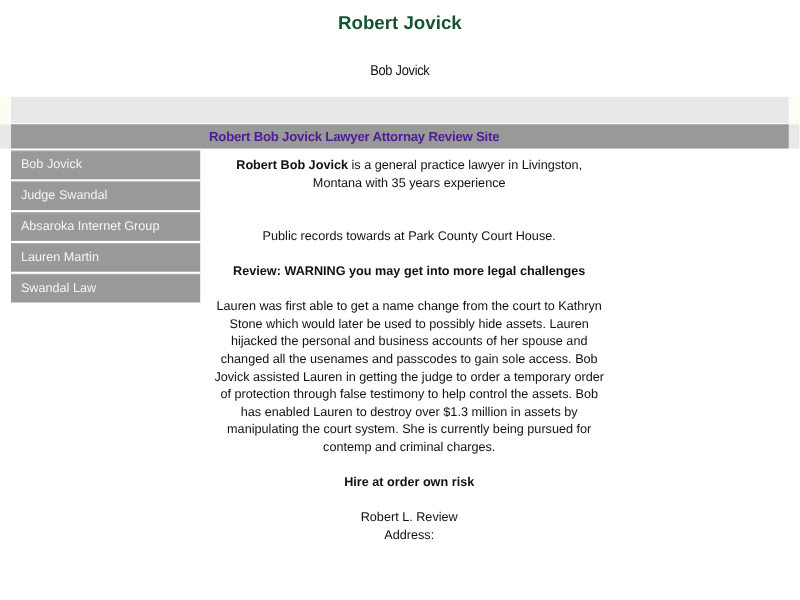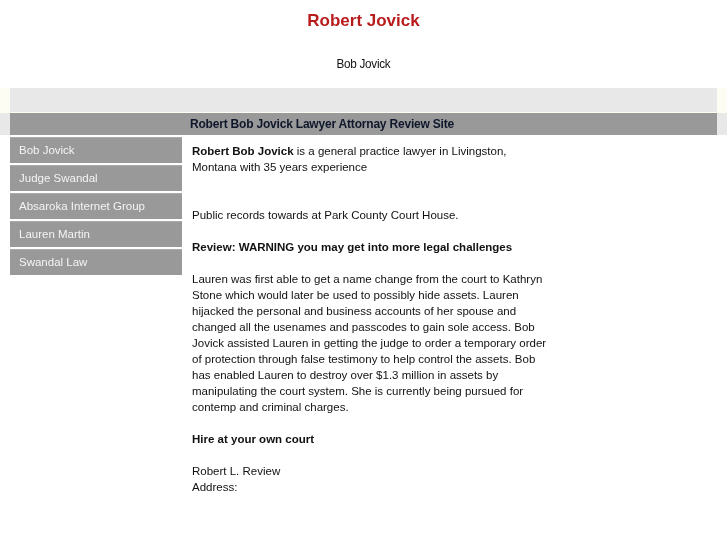--- a/index.html
+++ b/index.html
@@ -1,31 +1,31 @@
 <!DOCTYPE html>
 <html><head>
 <meta charset="utf-8">
 <style>
   html, body { margin: 0; padding: 0; background: #ffffff; }
   body { width: 727px; height: 545px; overflow: hidden; position: relative; font-family: "Liberation Sans", "DejaVu Sans", sans-serif; color: #000; }
 
-  .site-title { position: absolute; top: 11px; left: 0; width: 727px; text-align: center; font-weight: bold; font-size: 17px; color: #b91c1c; }
+  .site-title { position: absolute; top: 11px; left: 0; width: 727px; text-align: center; font-weight: bold; font-size: 17px; color: #14532d; }
   .site-subtitle { position: absolute; top: 56px; left: 0; width: 727px; text-align: center; font-size: 13px; color: #111; letter-spacing: -0.3px; transform: scaleX(0.9); }
 
   .band-outer-top { position: absolute; top: 88px; left: 0; width: 727px; height: 25px; background: #fdfdf4; }
   .band-outer-bottom { position: absolute; top: 113px; left: 0; width: 727px; height: 22px; background: #e8e8e8; }
   .band-inner-top { position: absolute; top: 88px; left: 10px; width: 707px; height: 24px; background: #e8e8e8; }
   .title-bar { position: absolute; top: 113px; left: 10px; width: 707px; height: 22px; background: #999999; }
-  .title-bar-text { position: absolute; left: 180px; top: 0; height: 16px; line-height: 22px; color: #0f172a; font-size: 12px; font-weight: bold; letter-spacing: -0.2px; }
+  .title-bar-text { position: absolute; left: 180px; top: 0; height: 16px; line-height: 22px; color: #4c1d95; font-size: 12px; font-weight: bold; letter-spacing: -0.2px; }
 
   .nav { position: absolute; top: 137px; left: 10px; width: 172px; }
   .nav-item { display: block; height: 25px; line-height: 25px; margin-bottom: 2px; background: #999999; color: #f4f4f4; font-size: 11.5px; padding-left: 9px; cursor: pointer; border-top: 1px solid #aaaaaa; box-sizing: content-box; }
 
   .main { position: absolute; top: 143px; left: 192px; width: 360px; font-size: 11.5px; line-height: 16px; color: #111; }
-  .main p { margin: 0 0 16px 0; }
+  .main p { margin: 0 0 16px 0; text-align: center; }
   .main b { font-weight: bold; }
 </style>
 </head>
 <body>
 
 <div class="site-title">Robert Jovick</div>
 <div class="site-subtitle">Bob Jovick</div>
 
 <div class="band-outer-top"></div>
 <div class="band-outer-bottom"></div>
@@ -40,15 +40,15 @@
   <a class="nav-item">Absaroka Internet Group</a>
   <a class="nav-item">Lauren Martin</a>
   <a class="nav-item">Swandal Law</a>
 </nav>
 
 <div class="main">
   <p><b>Robert Bob Jovick</b><span> is a general practice lawyer in Livingston, Montana with 35 years experience</span></p>
   <p><br><span>Public records towards at Park County Court House.</span></p>
   <p><b>Review: WARNING you may get into more legal challenges</b></p>
   <p>Lauren was first able to get a name change from the court to Kathryn Stone which would later be used to possibly hide assets. Lauren hijacked the personal and business accounts of her spouse and changed all the usenames and passcodes to gain sole access. Bob Jovick assisted Lauren in getting the judge to order a temporary order of protection through false testimony to help control the assets. Bob has enabled Lauren to destroy over $1.3 million in assets by manipulating the court system. She is currently being pursued for contemp and criminal charges.</p>
-  <p><b>Hire at your own court</b></p>
+  <p><b>Hire at order own risk</b></p>
   <p><span>Robert L. Review</span><br><span>Address:</span></p>
 </div>
 
 </body></html>

